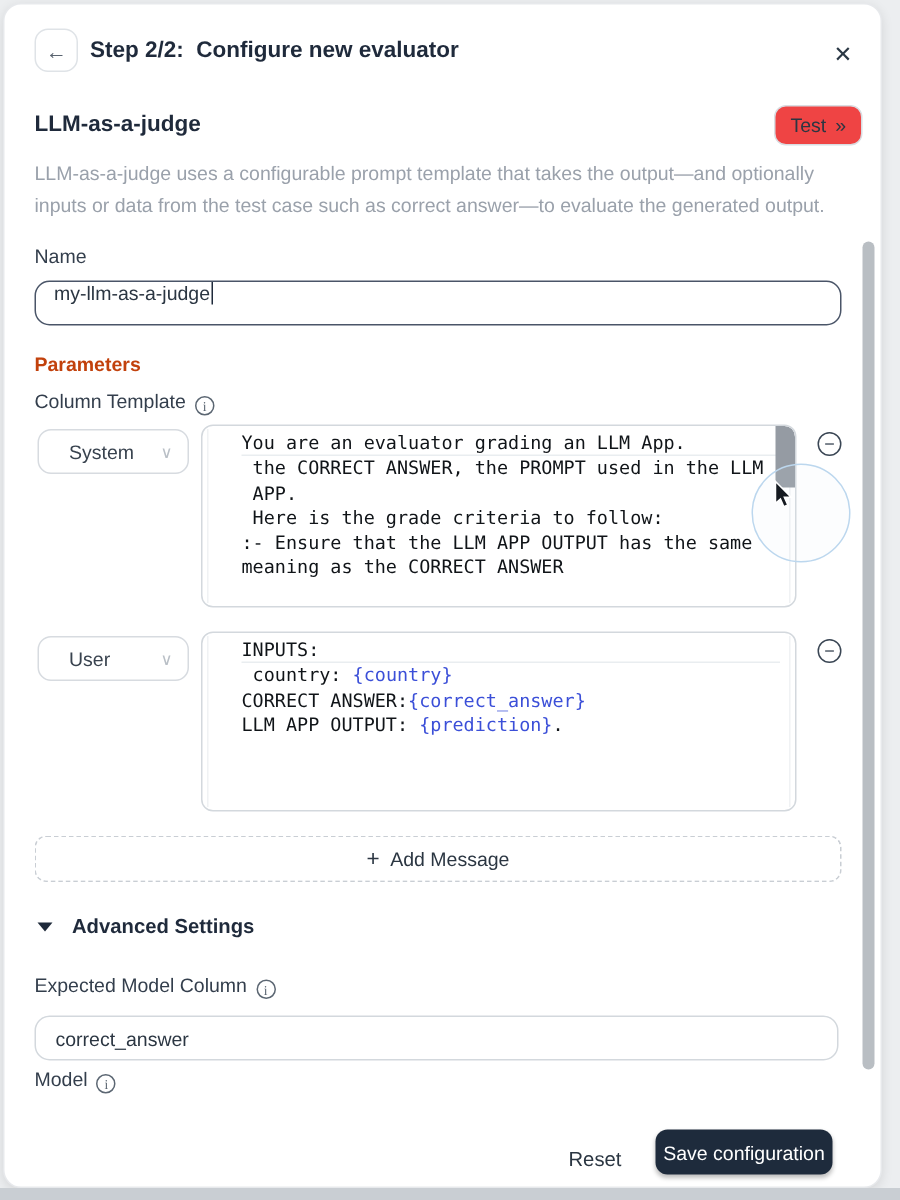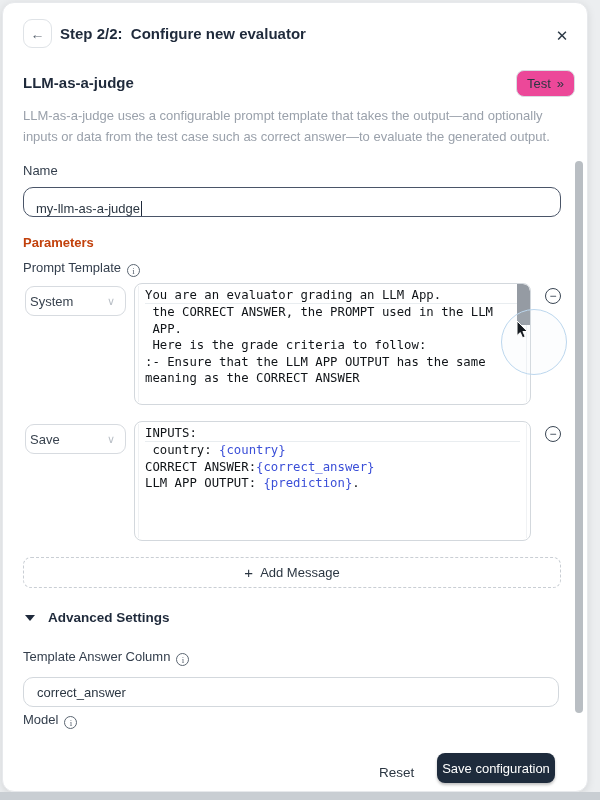--- a/index.html
+++ b/index.html
@@ -14,47 +14,47 @@
   .back-btn { position:absolute; left:20px; top:16px; width:29px; height:29px; border:1px solid #dfe3e7;
               border-radius:9px; background:#fff; display:flex; align-items:center; justify-content:center;
               font-size:14px; color:#5a6470; cursor:pointer; }
   .title { position:absolute; left:57px; top:22px; font-size:15px; font-weight:700; color:#1f2a3b; white-space:pre; }
   .close-btn { position:absolute; left:548px; top:22px; width:22px; height:22px; display:flex; align-items:center;
                justify-content:center; font-size:15px; color:#2b3845; cursor:pointer; }
 
   
   .heading { position:absolute; left:20px; top:71px; font-size:15px; font-weight:700; color:#1f2a3b; }
   .test-btn { position:absolute; left:513px; top:67px; height:27px; padding:0 10px; border:1px solid #d9dde2;
-              border-radius:8px; background:#ec4899; display:flex; align-items:center; gap:6px; font-size:13px;
+              border-radius:8px; background:#ef4444; display:flex; align-items:center; gap:6px; font-size:13px;
               color:#2b3642; cursor:pointer; }
   .test-btn .chev { font-size:13px; color:#2b3642; }
 
   .description { position:absolute; left:20px; top:102px; width:538px; font-size:13px; line-height:1.62;
                  color:#9aa1ab; }
 
   .field-label { position:absolute; font-size:13px; color:#333e4c; }
   .info-ic { display:inline-block; width:13px; height:13px; border:1px solid #5b6672; border-radius:50%;
              font-size:9px; line-height:12px; text-align:center; color:#5b6672; vertical-align:-2px; margin-left:6px;
              font-family:"Liberation Serif", serif; }
 
   .name-input { position:absolute; left:20px; top:184px; width:538px; height:30px; border:1.5px solid #4a5568;
-                border-radius:10px; display:flex; align-items:flex-end; padding:0 12px; font-size:13px; color:#2b3642;
+                border-radius:10px; display:flex; align-items:flex-start; padding:0 12px; font-size:13px; color:#2b3642;
                 background:#fff; cursor:text; }
   .caret { display:inline-block; width:1px; height:15px; background:#1f2a3b; margin-left:1px; }
 
   
   .role-select { position:absolute; left:22px; width:101px; height:30px; border:1px solid #d7dbe0; border-radius:9px;
-                 background:#fff; display:flex; align-items:center; justify-content:space-between; padding:0 10px 0 4px;
+                 background:#fff; display:flex; align-items:center; justify-content:space-between; padding:0 10px 0 20px;
                  font-size:13px; color:#39434f; cursor:pointer; }
   .role-select .chev { color:#b9bfc6; font-size:11px; }
 
   .editor { position:absolute; left:131px; width:397px; background:#fff; border:1px solid #d3d8dd; border-radius:8px;
             overflow:hidden; cursor:text; }
   .ed-inner { position:absolute; left:3px; right:3px; top:2px; bottom:2px; border-left:1px solid #f0f2f4;
-              border-right:1px solid #f0f2f4; padding:1px 6px 0 6px; overflow:hidden; }
+              border-right:1px solid #f0f2f4; padding:1px 6px 0 22px; overflow:hidden; }
   .ed-line { font-family:"DejaVu Sans Mono", monospace; font-size:12.3px; line-height:16.4px; color:#101418;
              white-space:pre; }
   .ed-line.first { border-bottom:1px solid #e9edf0; }
   .tok-var { color:#3b4fd8; }
   .ed-scrollthumb { position:absolute; right:0; top:0; width:13px; height:41px; background:#959ba3;
                     border-top-right-radius:7px; border-bottom-left-radius:2px; cursor:pointer; }
 
   .minus-btn { position:absolute; left:542px; width:16px; height:16px; border:1.3px solid #3a4654; border-radius:50%;
                display:flex; align-items:center; justify-content:center; font-size:12px; color:#3a4654;
                background:#fff; cursor:pointer; line-height:1; }
@@ -109,21 +109,21 @@
   <div class="description">LLM-as-a-judge uses a configurable prompt template that takes the output—and optionally inputs or data from the test case such as correct answer—to evaluate the generated output.</div>
 
   <div class="field-label" style="left:20px; top:160px;">Name</div>
   <div class="name-input">
     <span>my-llm-as-a-judge</span>
       <span class="caret"></span>
   </div>
 
   <div class="field-label" style="left:20px; top:232px; font-weight:600; color:#c2410c;">Parameters</div>
   <div class="field-label" style="left:20px; top:257px;">
-    <span>Prompt Template</span><span class="info-ic">i</span>
+    <span>Column Template</span><span class="info-ic">i</span>
   </div>
 
   <div class="role-select" style="top:283px;">
     <span>System</span>
     <span class="chev">∨</span>
   </div>
   <div class="editor" style="top:280px; height:122px;">
     <div class="ed-inner">
         <div class="ed-line first"><span>You are an evaluator grading an LLM App.</span></div>
         <div class="ed-line"><span> the CORRECT ANSWER, the PROMPT used in the LLM</span></div>
@@ -139,21 +139,21 @@
   </div>
 
   <div class="click-circle"></div>
   <div class="mouse-cursor">
     <svg width="13" height="19" viewBox="0 0 13 19">
       <path d="M1 1 L1 15.5 L4.3 12.6 L6.6 17.8 L9.2 16.6 L6.9 11.5 L11.4 11.5 Z" fill="#151a20" stroke="#ffffff" stroke-width="1"></path>
     </svg>
   </div>
 
   <div class="role-select" style="top:421px;">
-    <span>Save</span>
+    <span>User</span>
     <span class="chev">∨</span>
   </div>
   <div class="editor" style="top:418px; height:120px;">
     <div class="ed-inner">
         <div class="ed-line first"><span>INPUTS:</span></div>
         <div class="ed-line"><span> country: </span><span class="tok-var">{country}</span></div>
         <div class="ed-line"><span>CORRECT ANSWER:</span><span class="tok-var">{correct_answer}</span></div>
         <div class="ed-line"><span>LLM APP OUTPUT: </span><span class="tok-var">{prediction}</span><span>.</span></div>
       </div>
   </div>
@@ -165,21 +165,21 @@
     <span class="plus">+</span>
     <span>Add Message</span>
   </div>
 
   <div class="adv-toggle">
     <span class="tri"></span>
     <span class="lbl">Advanced Settings</span>
   </div>
 
   <div class="field-label" style="left:20px; top:646px;">
-    <span>Template Answer Column</span><span class="info-ic">i</span>
+    <span>Expected Model Column</span><span class="info-ic">i</span>
   </div>
   <div class="plain-input">
     <span>correct_answer</span>
   </div>
   <div class="field-label" style="left:20px; top:709px;">
     <span>Model</span><span class="info-ic">i</span>
   </div>
 
   <button class="reset-btn">Reset</button>
   <button class="save-btn">Save configuration</button>

